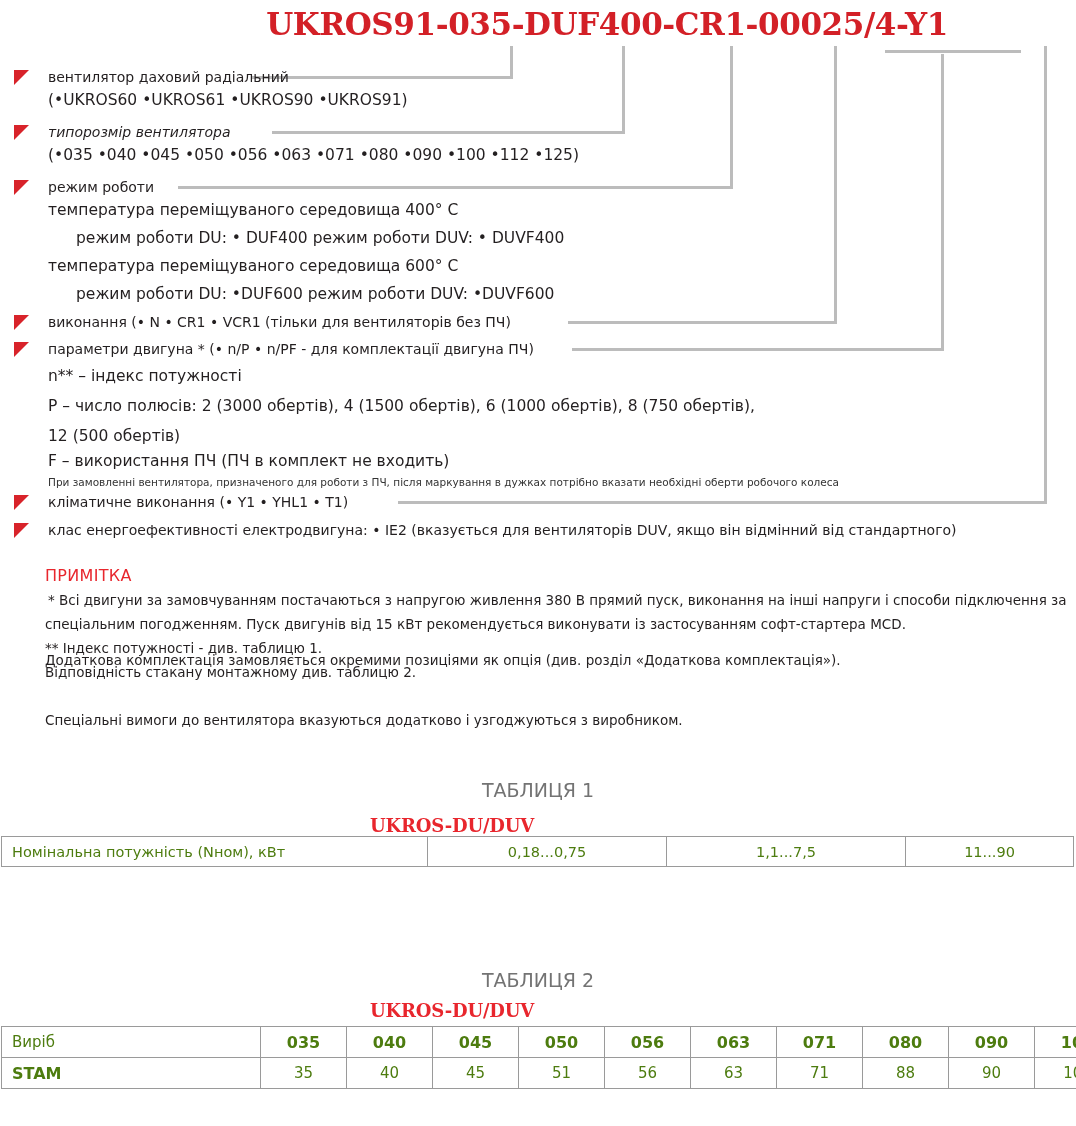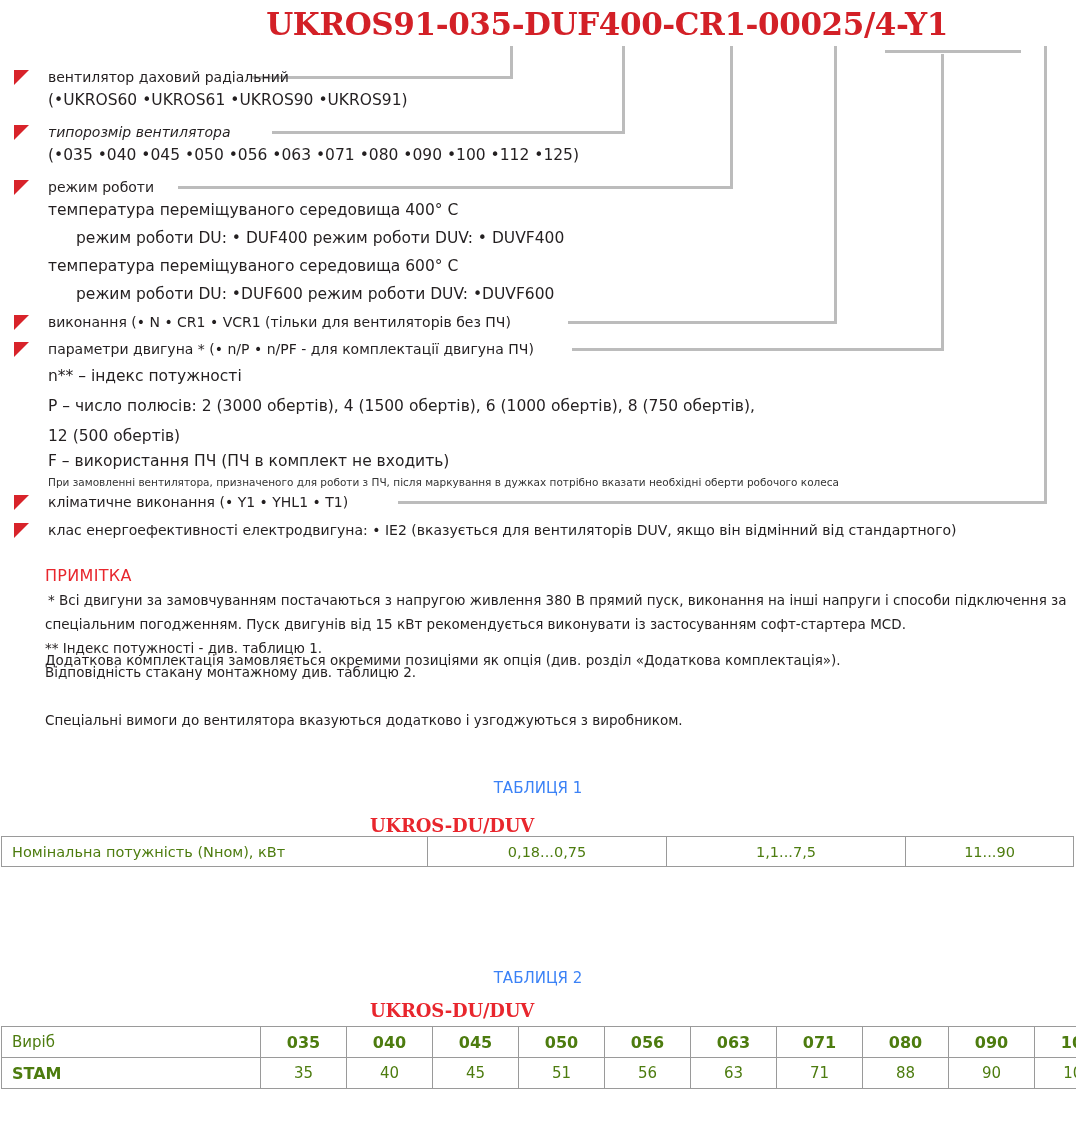--- a/index.html
+++ b/index.html
@@ -89,22 +89,22 @@
     white-space: nowrap;
     color: #231f20;
   }
 
   
   .table-caption {
     position: absolute;
     width: 1076px;
     left: 0;
     text-align: center;
-    font-size: 15px;
-    color: #3b82f6;
+    font-size: 19px;
+    color: #737373;
   }
   .table-subcaption {
     position: absolute;
     width: 904px;
     left: 0;
     text-align: center;
     font-size: 18px;
     font-weight: bold;
     color: #e8262d;
     font-family: "DejaVu Serif", "Liberation Serif", serif;

